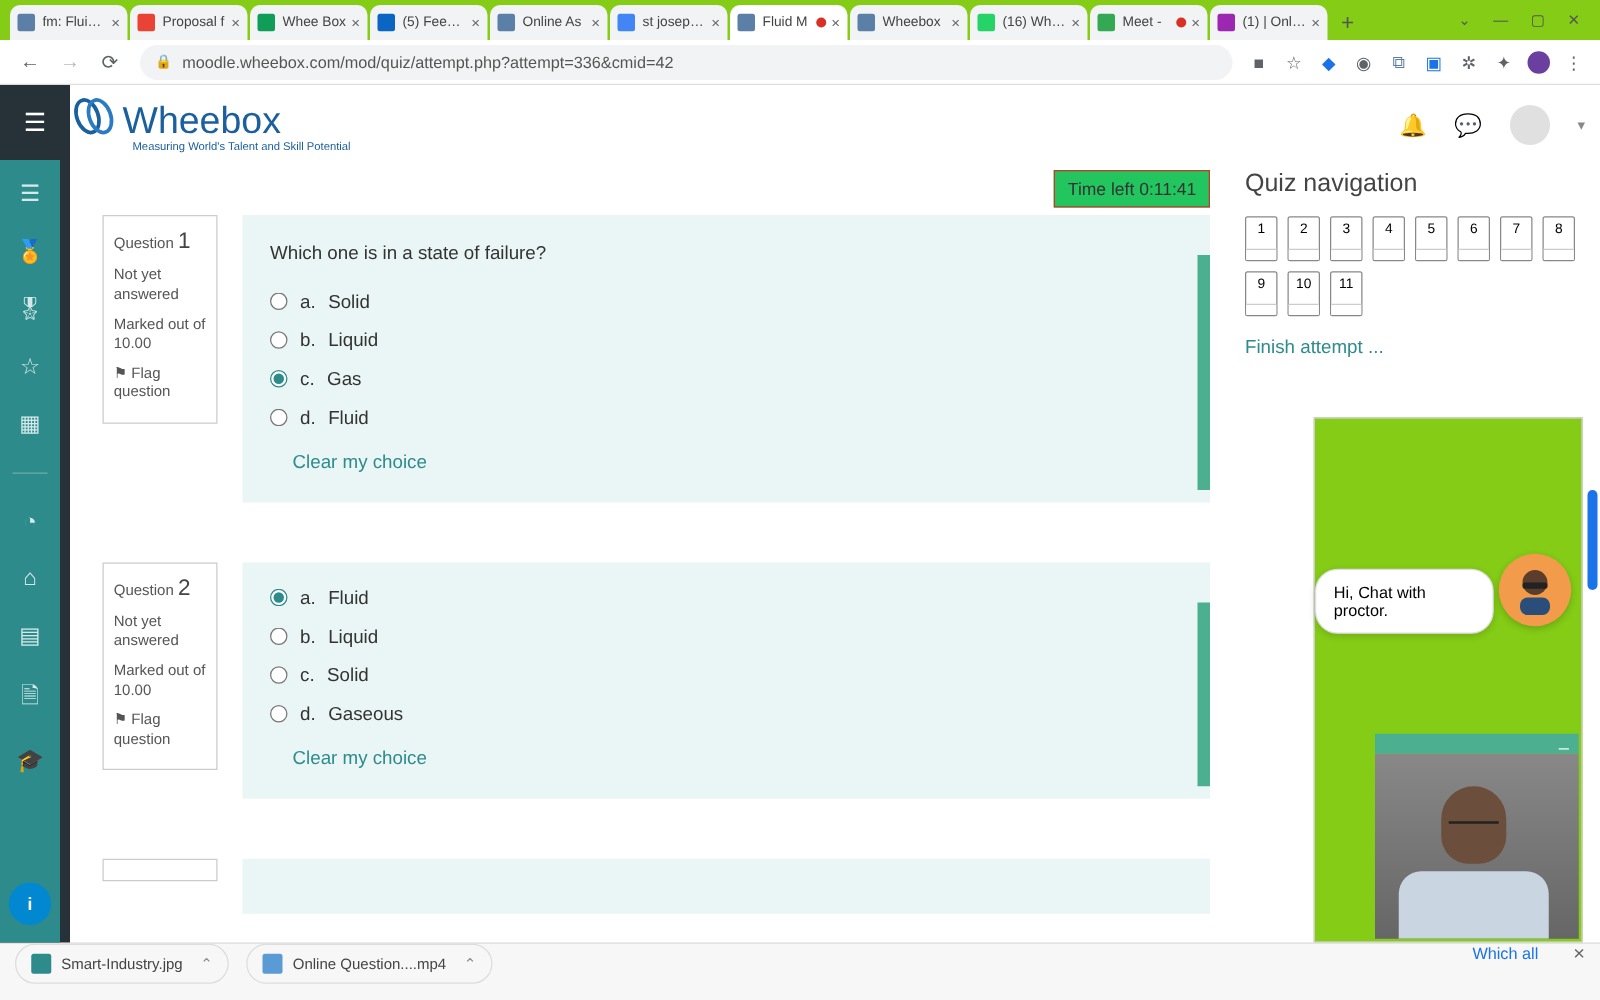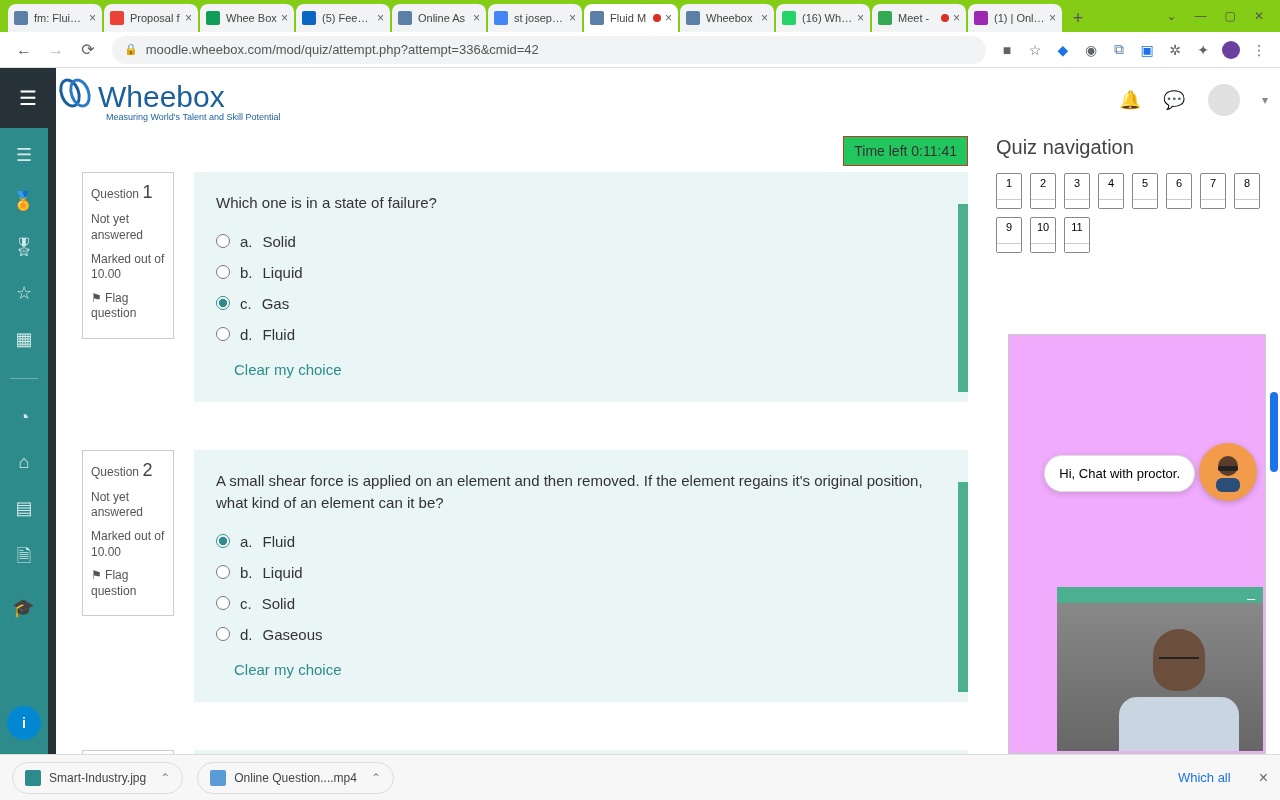--- a/index.html
+++ b/index.html
@@ -68,35 +68,35 @@
 .anslabel { display:flex; gap:10px;}
 .clear { color:#2e8b8b; font-size:15px; margin-top:18px; padding-left:18px;}
 .greenbar { position:absolute; right:0; top:32px; bottom:10px; width:10px; background:#4caf8f;}
 
 .navtitle { font-size:20px; color:#444; margin:4px 0 14px 0; font-weight:400;}
 .navboxes { display:flex; flex-wrap:wrap; gap:8px; margin-bottom:16px;}
 .nb { width:26px; height:36px; border:1px solid #888; border-radius:2px; background:#fff; font-size:11px; display:flex; align-items:flex-start; justify-content:center; padding-top:3px; position:relative;}
 .nb::after { content:""; position:absolute; bottom:0; left:0; right:0; height:8px; background:#fff; border-top:1px solid #ccc;}
 .finish { color:#2e8b8b; font-size:15px;}
 
-.proctorpanel { position:absolute; right:14px; bottom:0; width:258px; height:420px; border:1px solid #ccc; background:#f0abfc;}
+.proctorpanel { position:absolute; right:14px; bottom:0; width:215px; height:420px; border:1px solid #ccc; background:#84cc16;}
 .chatbub { position:absolute; top:120px; right:70px; background:#fff; border:1px solid #ddd; border-radius:18px; padding:10px 14px; font-size:13px; box-shadow:0 2px 6px rgba(0,0,0,.15);}
 .profface { position:absolute; top:108px; right:8px; width:58px; height:58px; border-radius:50%; background:#f29c4b; display:flex; align-items:center; justify-content:center; box-shadow:0 2px 6px rgba(0,0,0,.2);}
 .profface svg { width:44px; height:44px;}
 .vidhdr { position:absolute; bottom:150px; left:48px; right:2px; height:16px; background:#4caf8f; text-align:right; color:#fff; font-size:14px; padding-right:8px; line-height:10px;}
 .vidbox { position:absolute; bottom:2px; left:48px; right:2px; height:148px; background:linear-gradient(#888,#666); overflow:hidden;}
 .vidbox .person { position:absolute; right:24px; bottom:0; width:120px; height:140px;}
 .vidbox .head { position:absolute; top:18px; left:34px; width:52px; height:62px; background:#6b4e3b; border-radius:26px 26px 22px 22px;}
 .vidbox .body { position:absolute; bottom:0; left:0; width:120px; height:54px; background:#c9d6e2; border-radius:18px 18px 0 0;}
 .vidbox .specs { position:absolute; top:46px; left:40px; width:40px; height:10px; border-top:2px solid #222;}
 
 .scrollbar-blue { position:absolute; right:2px; top:260px; width:8px; height:80px; background:#1a73e8; border-radius:4px;}
 
 
-.dlshelf { height:46px; background:#f7f7f7; border-top:1px solid #ddd; display:flex; align-items:center; padding:0 12px; gap:14px;}
+.dlshelf { height:46px; background:#f7f7f7; border-top:1px solid #ddd; display:flex; padding:0 12px; gap:14px;}
 .dlitem { display:flex; align-items:center; gap:8px; border:1px solid #ddd; border-radius:16px; height:32px; padding:0 12px; font-size:12px; color:#444;}
 .dlitem .fico { width:16px; height:16px; background:#2e8b8b; border-radius:2px;}
 .dlitem .fico.blue { background:#5b9bd5;}
 .dlitem .chev { color:#888; font-size:12px; margin-left:6px;}
 .dlshelf .spacer { flex:1;}
 .showall { color:#1a73e8; font-size:13px;}
 .dlx { color:#666; font-size:16px; margin-left:14px;}
 </style>
 </head>
 <body>
@@ -279,21 +279,20 @@
 
         <div class="qblock">
           <div class="qinfo">
             <div class="qnum"><span>Question</span> <b>2</b></div>
             <div>Not yet answered</div>
             <div>Marked out of 10.00</div>
             <div>⚑ <span>Flag question</span></div>
           </div>
           <div class="qbody">
             <div class="greenbar"></div>
-            <div class="qtext">A small shear force is applied on an element and then removed. If the element regains it's original position, what kind of an element can it be?</div>
             <div class="answers">
               <label class="ansrow">
                   <input type="radio" name="q2" checked="" style="">
                   <span class="anslabel">
                     <span>a.</span>
                     <span>Fluid</span>
                   </span>
                 </label>
               <label class="ansrow">
                   <input type="radio" name="q2" style="">
@@ -342,20 +341,21 @@
           <div class="nb">3</div>
           <div class="nb">4</div>
           <div class="nb">5</div>
           <div class="nb">6</div>
           <div class="nb">7</div>
           <div class="nb">8</div>
           <div class="nb">9</div>
           <div class="nb">10</div>
           <div class="nb">11</div>
         </div>
+        <div class="finish">Finish attempt ...</div>
 
         <div class="proctorpanel">
           <div class="chatbub">Hi, Chat with proctor.</div>
           <div class="profface">
             <svg viewBox="0 0 44 44">
                 <circle cx="22" cy="16" r="10" fill="#5a3d2b"></circle>
                 <rect x="10" y="28" width="24" height="14" rx="6" fill="#2a4d7a"></rect>
                 <rect x="12" y="16" width="20" height="5" rx="2" fill="#222"></rect>
               </svg>
           </div>

